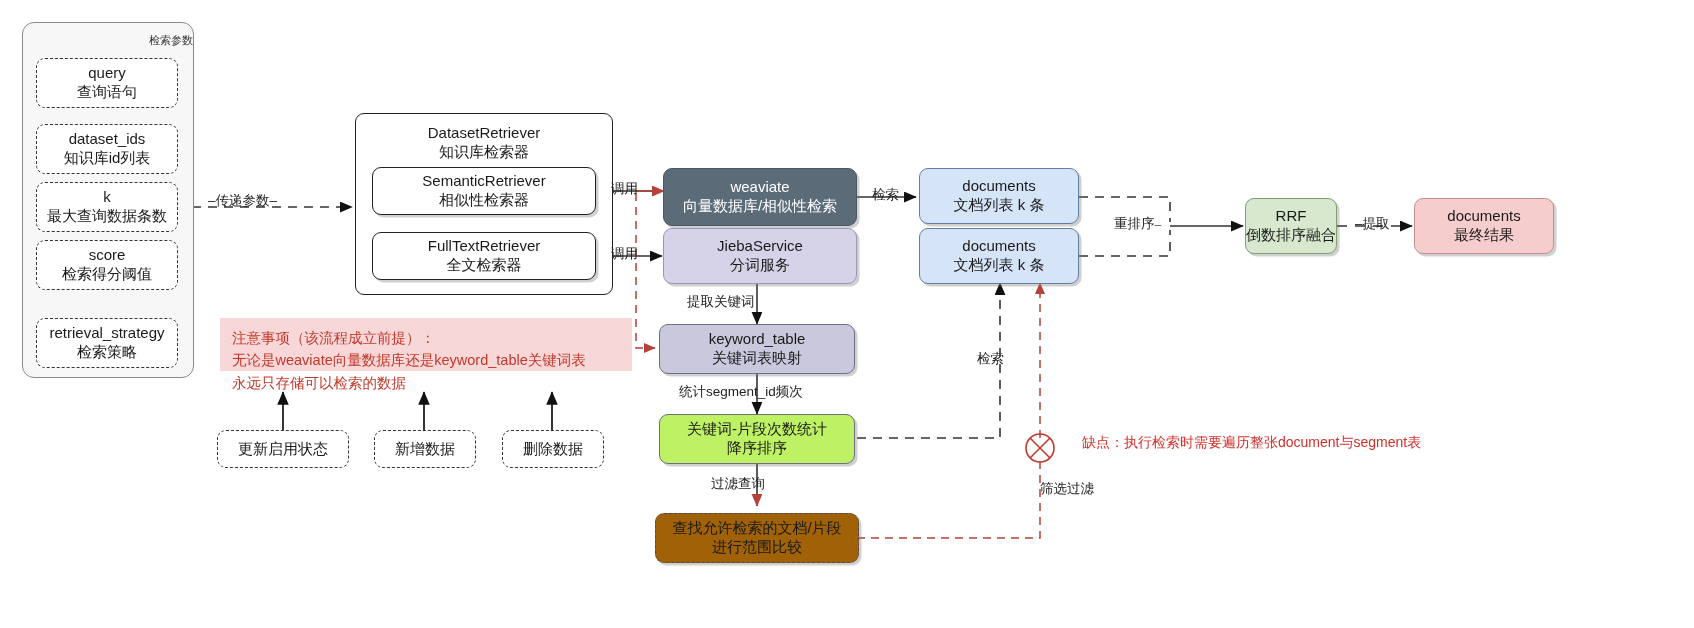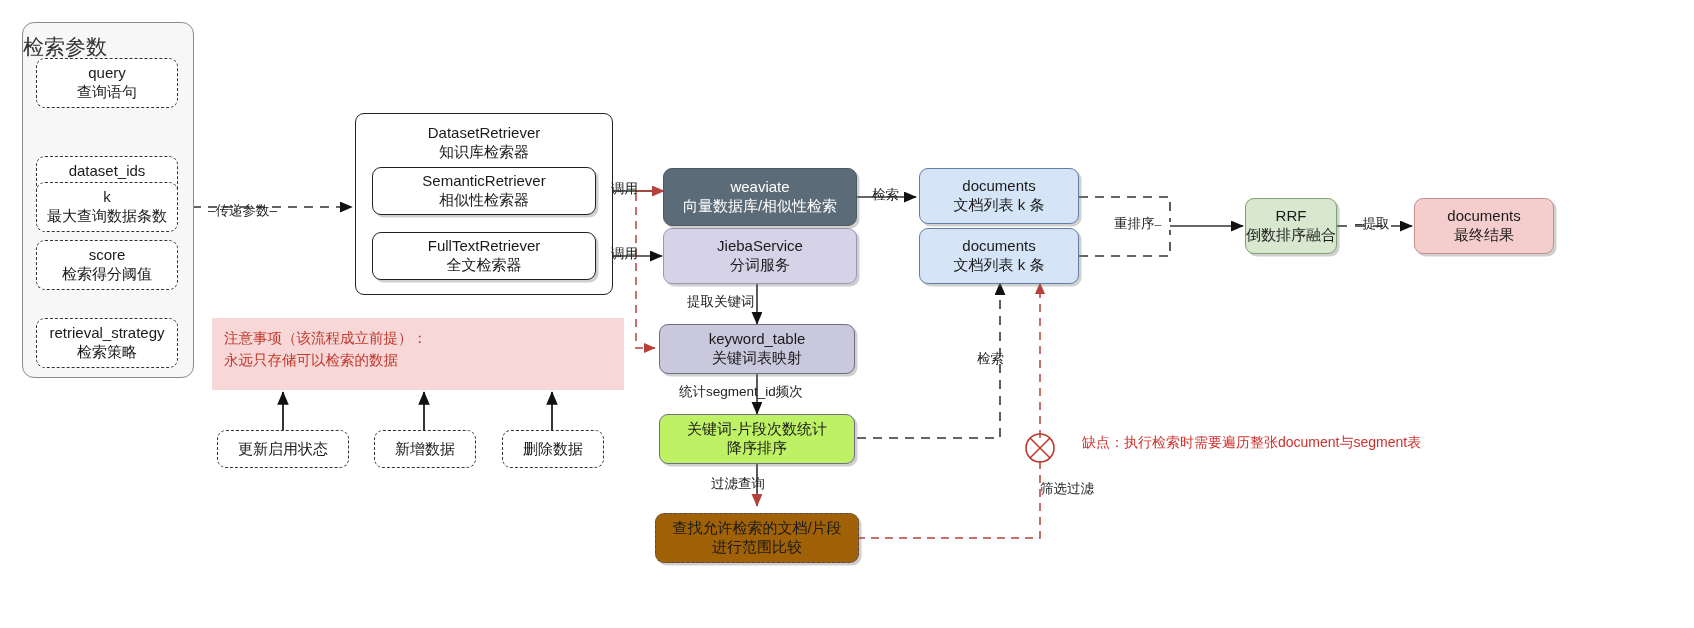--- a/index.html
+++ b/index.html
@@ -11,21 +11,21 @@
   .node{position:absolute;box-sizing:border-box;display:flex;flex-direction:column;
         align-items:center;justify-content:center;text-align:right;line-height:1.25;}
   .t1{font-size:15px;}
   .t2{font-size:15px;}
   .rounded{border-radius:9px;}
   .solid-b{border:1.6px solid #222;background:#ffffff;}
   .dashed-b{border:1.7px dashed #333;background:#ffffff;border-radius:9px;}
   .panel{
     position:absolute;border:1.5px solid #8a8a8a;background:#f7f7f7;border-radius:12px;
   }
-  .panel-title{position:absolute;width:100%;text-align:left;font-size:21px;color:#333;}
+  .panel-title{position:absolute;width:100%;text-align:right;font-size:11px;color:#333;}
   .shadowed{box-shadow:2.5px 2.5px 0 rgba(120,120,120,0.35);}
   .lbl{position:absolute;font-size:13.5px;color:#222;white-space:nowrap;}
   .red-note{position:absolute;font-size:14px;color:#d0312d;line-height:1.5;white-space:nowrap;}
   svg.wires{position:absolute;left:0;top:0;width:1694px;height:628px;pointer-events:none;}
   .pinknote{position:absolute;background:#f8d7d8;color:#c0392b;font-size:14.5px;
             line-height:1.55;padding:9px 10px 10px 12px;box-sizing:border-box;white-space:nowrap;}
 </style>
 </head>
 <body>
 
@@ -77,38 +77,38 @@
 </svg>
 
 <div class="panel" style="left:22px;top:22px;width:170px;height:354px;">
   <div class="panel-title" style="top:10px;">检索参数</div>
 </div>
 
 <div class="node dashed-b" style="left:36px;top:58px;width:142px;height:50px;">
   <div class="t1">query</div>
   <div class="t2">查询语句</div>
 </div>
-<div class="node dashed-b" style="left:36px;top:124px;width:142px;height:50px;margin-top:32px;">
+<div class="node dashed-b" style="left:36px;top:124px;width:142px;height:50px;">
   <div class="t1">dataset_ids</div>
   <div class="t2">知识库id列表</div>
 </div>
 <div class="node dashed-b" style="left:36px;top:182px;width:142px;height:50px;">
   <div class="t1">k</div>
   <div class="t2">最大查询数据条数</div>
 </div>
 <div class="node dashed-b" style="left:36px;top:240px;width:142px;height:50px;">
   <div class="t1">score</div>
   <div class="t2">检索得分阈值</div>
 </div>
 <div class="node dashed-b" style="left:36px;top:318px;width:142px;height:50px;">
   <div class="t1">retrieval_strategy</div>
   <div class="t2">检索策略</div>
 </div>
 
-<div class="lbl" style="left:208px;top:202px;">–传递参数–</div>
+<div class="lbl" style="left:208px;top:192px;">–传递参数–</div>
 
 <div class="node solid-b rounded" style="left:355px;top:113px;width:258px;height:182px;justify-content:flex-start;padding-top:10px;">
   <div class="t1">DatasetRetriever</div>
   <div class="t2">知识库检索器</div>
 </div>
 <div class="node solid-b rounded shadowed" style="left:372px;top:167px;width:224px;height:48px;">
   <div class="t1">SemanticRetriever</div>
   <div class="t2">相似性检索器</div>
 </div>
 <div class="node solid-b rounded shadowed" style="left:372px;top:232px;width:224px;height:48px;">
@@ -170,22 +170,23 @@
 <div class="lbl" style="left:711px;top:475px;">过滤查询</div>
 
 <div class="node rounded shadowed" style="left:655px;top:513px;width:204px;height:50px;background:#a16207;border:1.8px dashed #4a4a5a;">
   <div class="t1">查找允许检索的文档/片段</div>
   <div class="t2">进行范围比较</div>
 </div>
 
 <div class="lbl" style="left:977px;top:350px;">检索</div>
 <div class="lbl" style="left:1000px;top:480px;margin-left:40px;">筛选过滤</div>
 
-<div class="pinknote" style="left:212px;top:318px;width:412px;height:72px;">
+<div class="pinknote" style="left:220px;top:318px;width:412px;height:53px;">
   <div>注意事项（该流程成立前提）：</div>
+  <div>无论是weaviate向量数据库还是keyword_table关键词表</div>
   <div>永远只存储可以检索的数据</div>
 </div>
 
 <div class="node dashed-b" style="left:217px;top:430px;width:132px;height:38px;">
   <div class="t1">更新启用状态</div>
 </div>
 <div class="node dashed-b" style="left:374px;top:430px;width:102px;height:38px;">
   <div class="t1">新增数据</div>
 </div>
 <div class="node dashed-b" style="left:502px;top:430px;width:102px;height:38px;">

